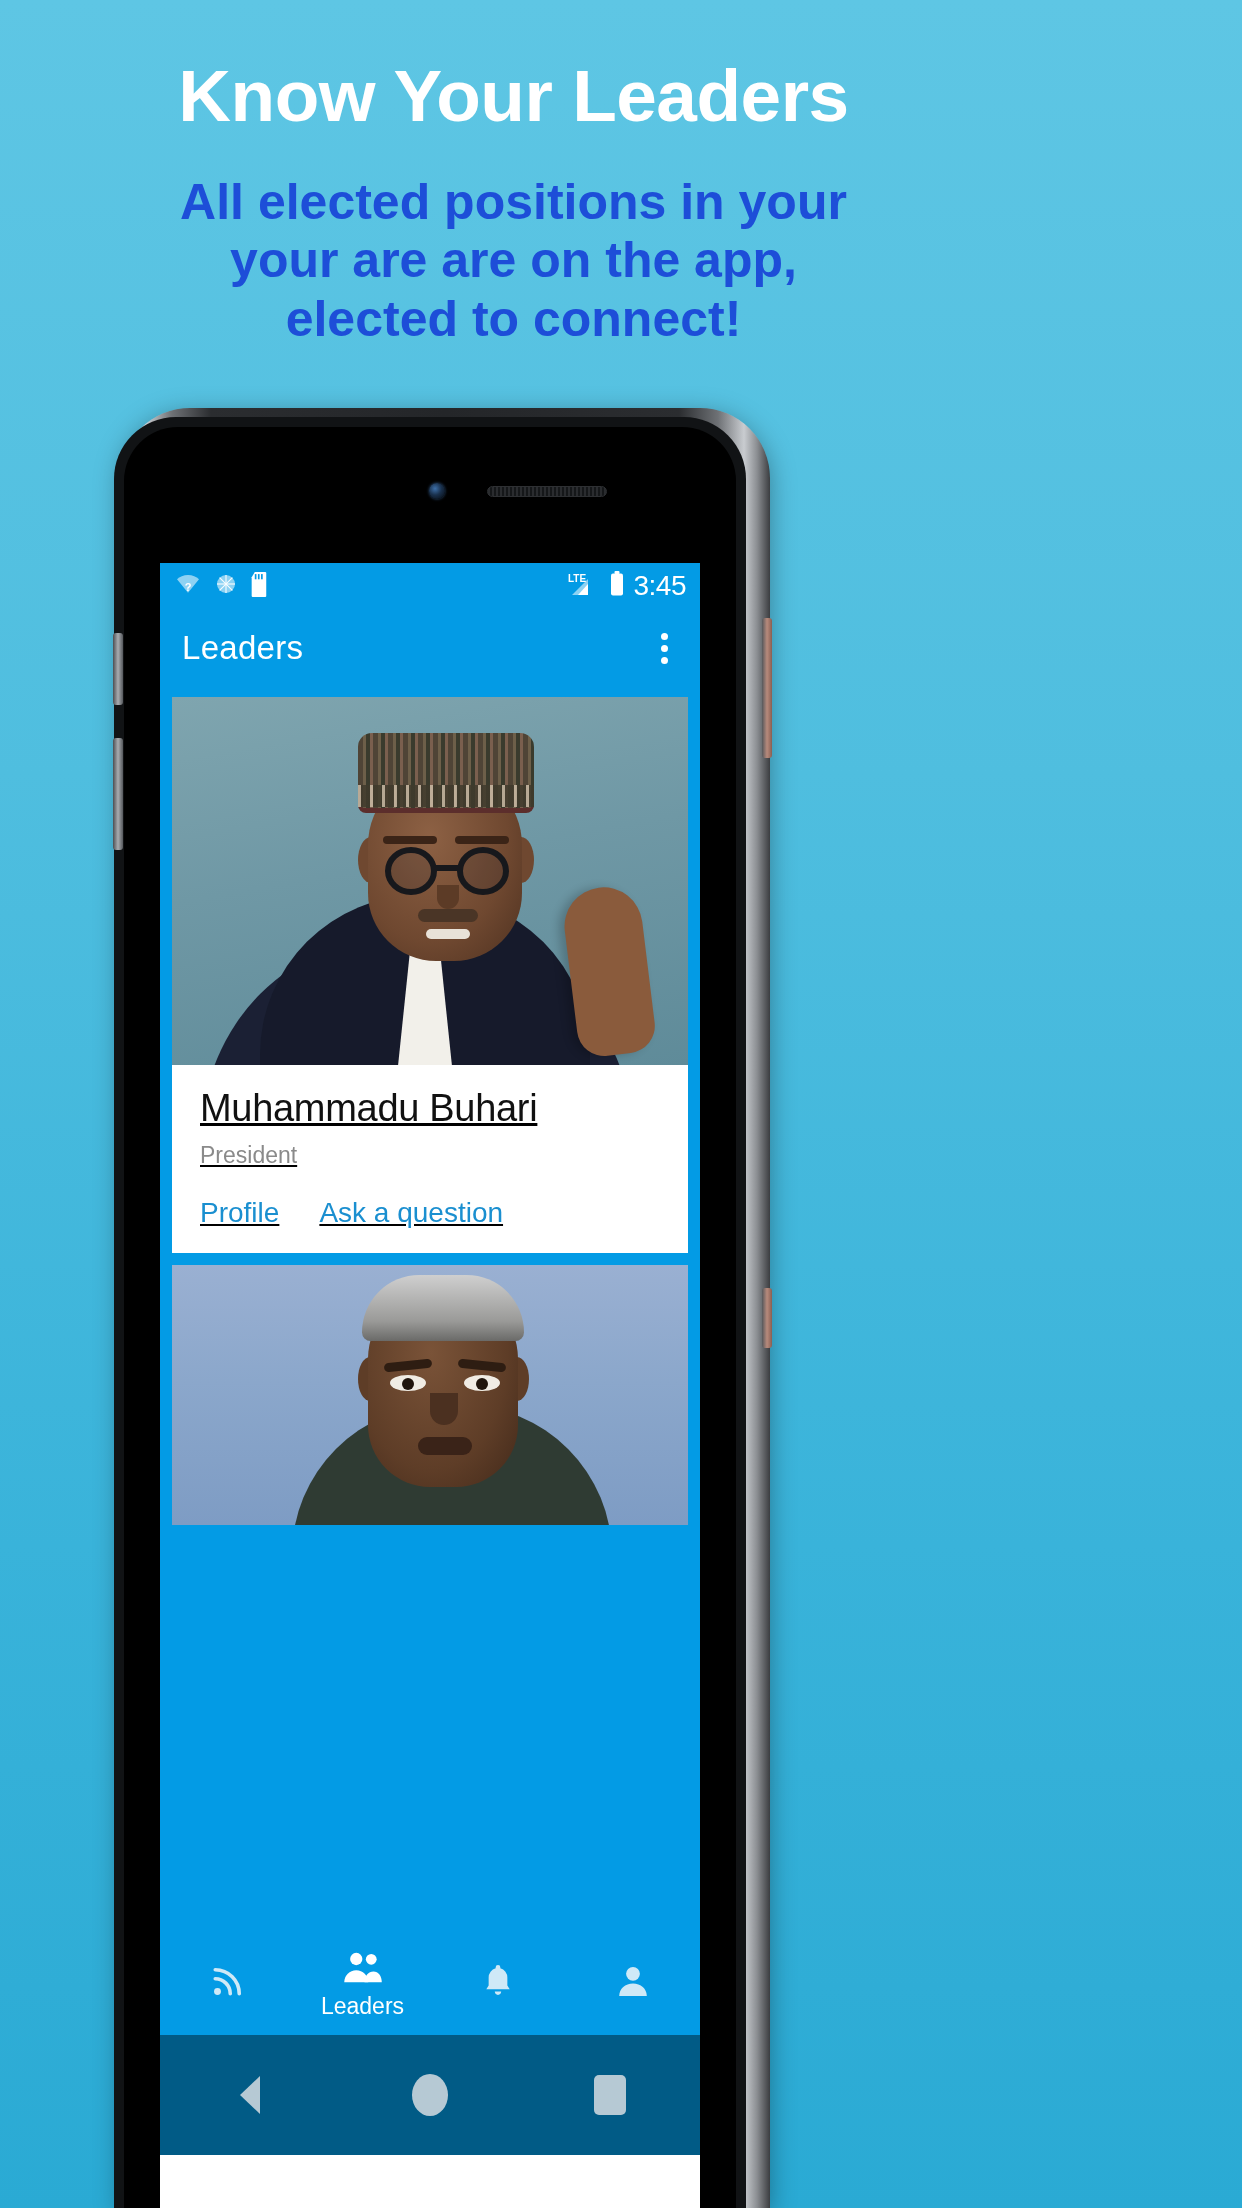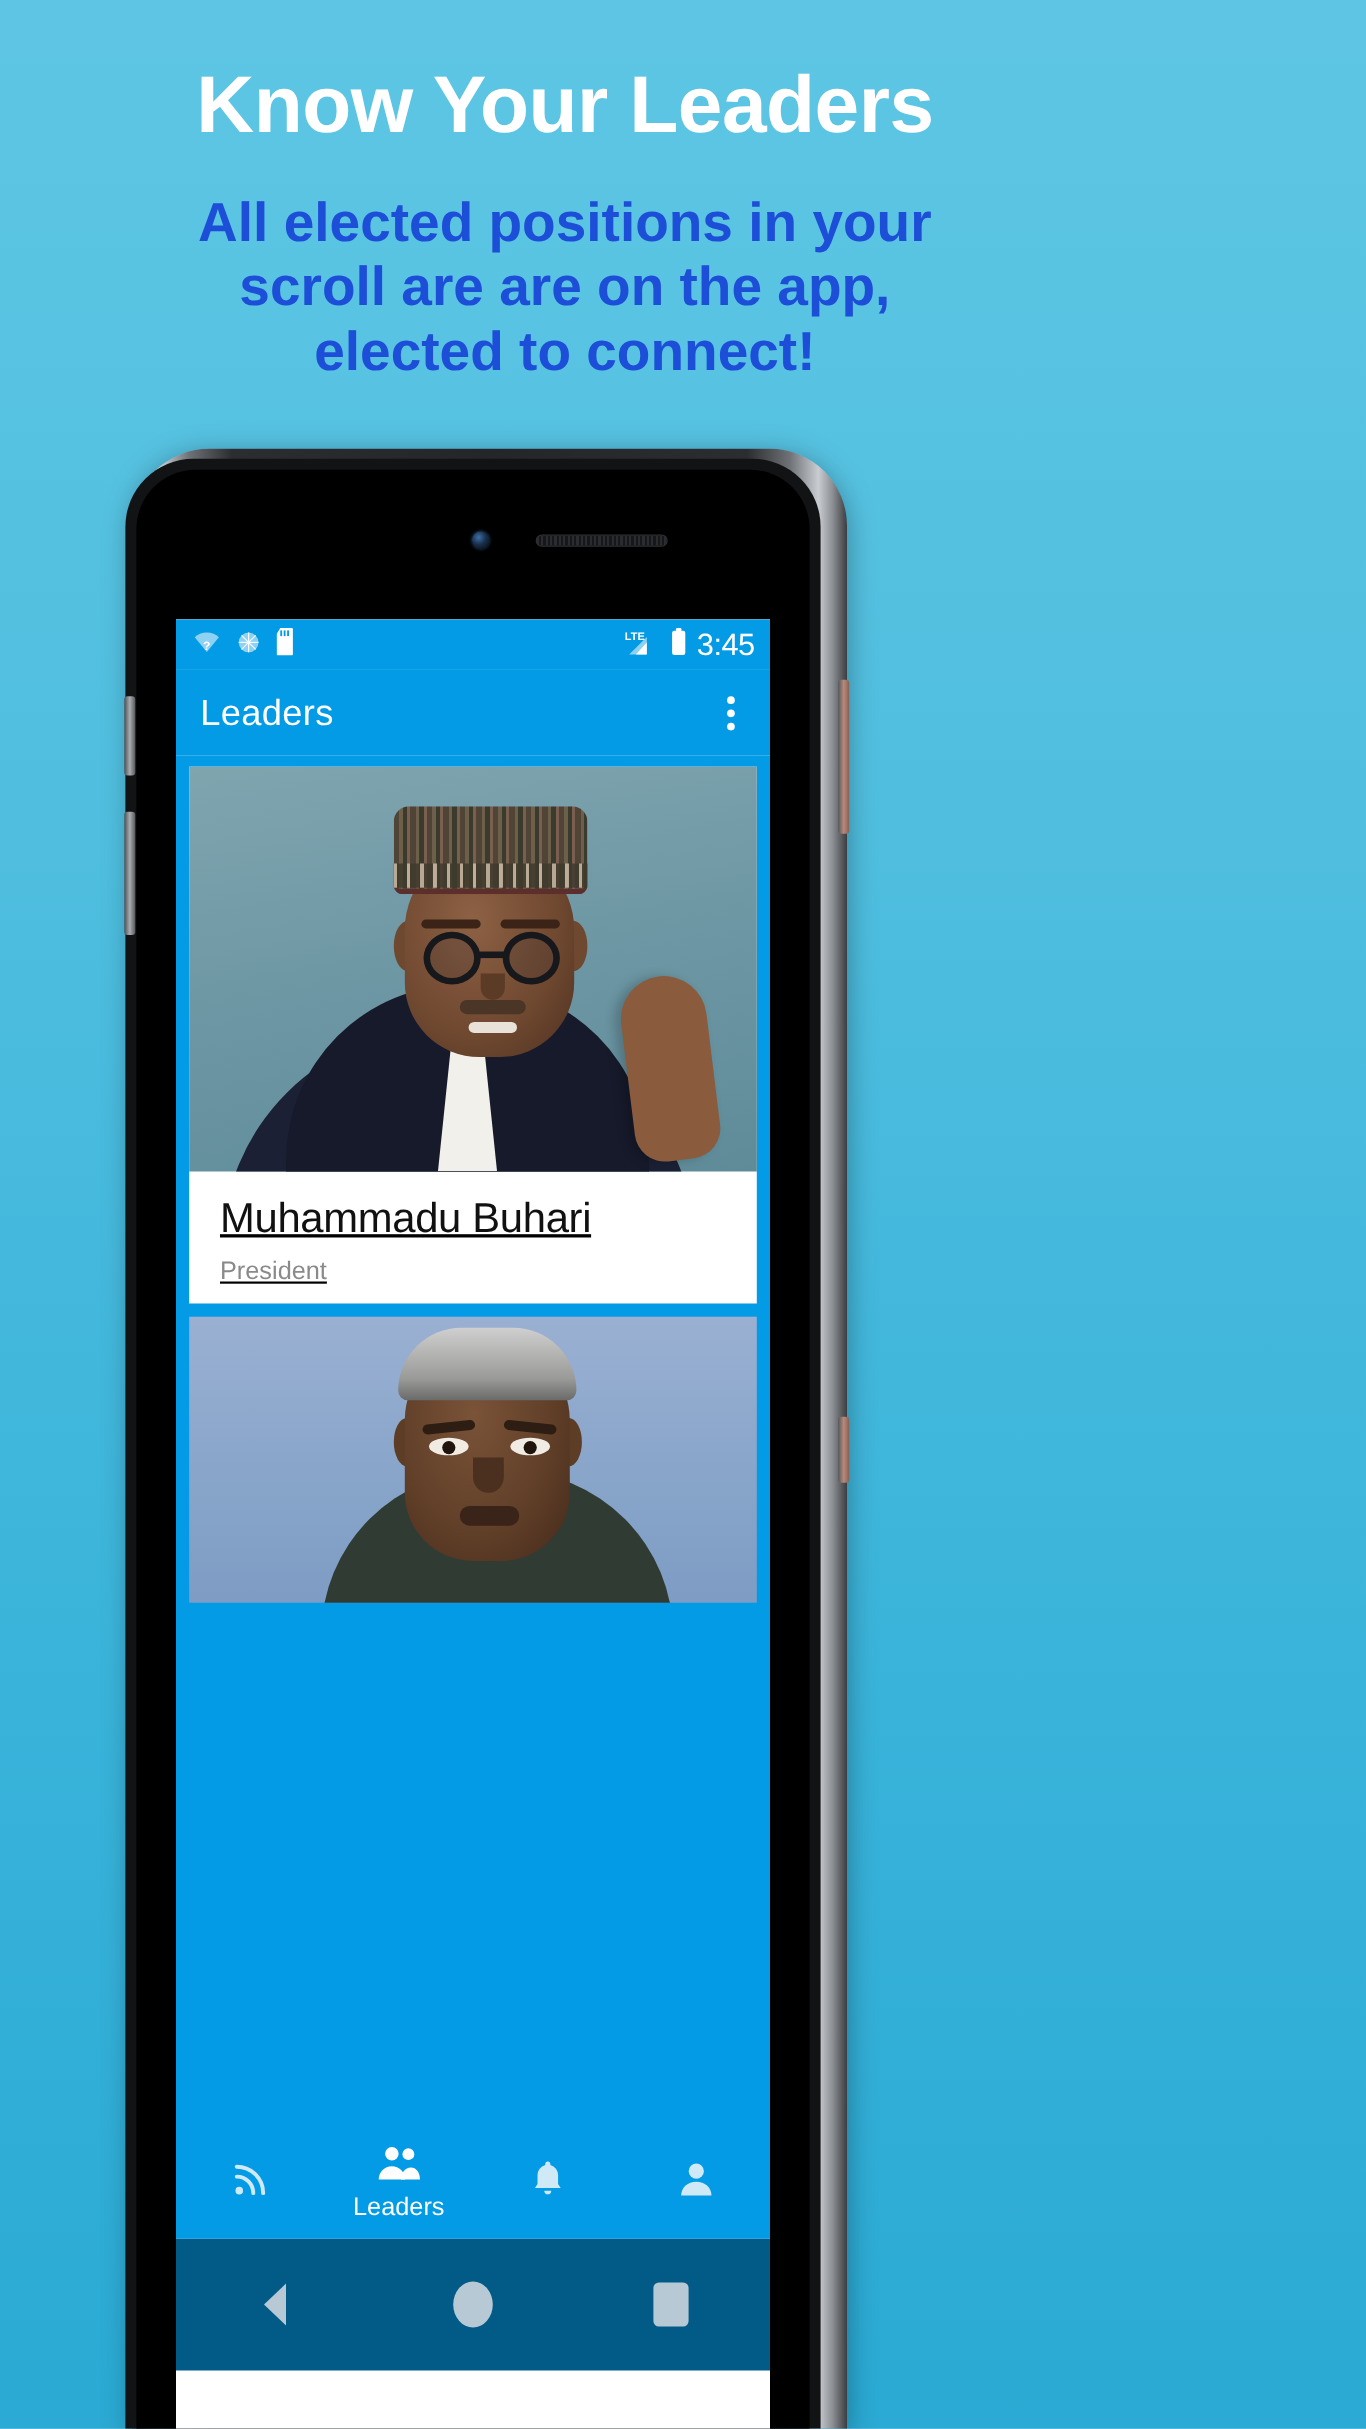--- a/index.html
+++ b/index.html
@@ -246,21 +246,21 @@
   #sys-home-circle { width:36px; height:42px; border-radius:50%; background:#b6c9d4; }
   #sys-recent-sq { width:32px; height:40px; border-radius:5px; background:#b6c9d4; }
 </style>
 </head>
 <body>
 
 <div id="promo">
   <div id="promo-title">Know Your Leaders</div>
   <div id="promo-sub">
     <div>All elected positions in your</div>
-    <div>scroll are are on the app,</div>
+    <div>your are are on the app,</div>
     <div>elected to connect!</div>
   </div>
 </div>
 
 <div id="phone">
 
   <div id="phone-frame"></div>
   <div id="phone-frame-inner"></div>
   <div id="phone-bezel"></div>
 
@@ -349,20 +349,24 @@
           <div id="p1-gl-l"></div>
           <div id="p1-gl-r"></div>
           <div id="p1-gl-bridge"></div>
           <div id="p1-nose"></div>
           <div id="p1-stache"></div>
           <div id="p1-mouth"></div>
         </div>
         <div class="card-body">
           <div class="card-name">Muhammadu Buhari</div>
           <div class="card-role">President</div>
+          <div class="card-actions">
+            <span class="card-action">Profile</span>
+            <span class="card-action">Ask a question</span>
+          </div>
         </div>
       </div>
 
       <div id="photo2">
         <div id="p2-shoulder"></div>
         <div id="p2-ear-l"></div>
         <div id="p2-ear-r"></div>
         <div id="p2-head"></div>
         <div id="p2-hair"></div>
         <div id="p2-brow-l"></div>

